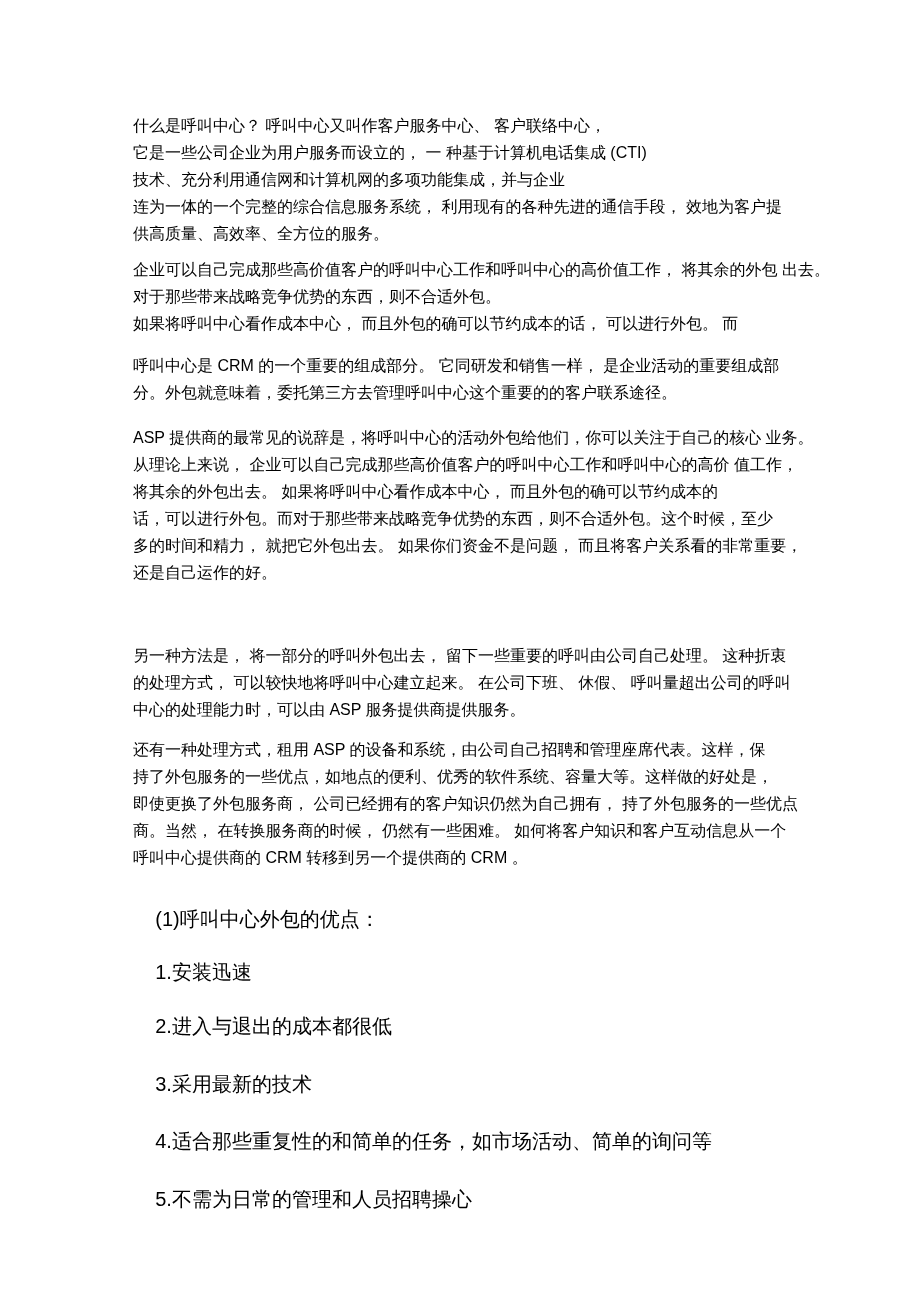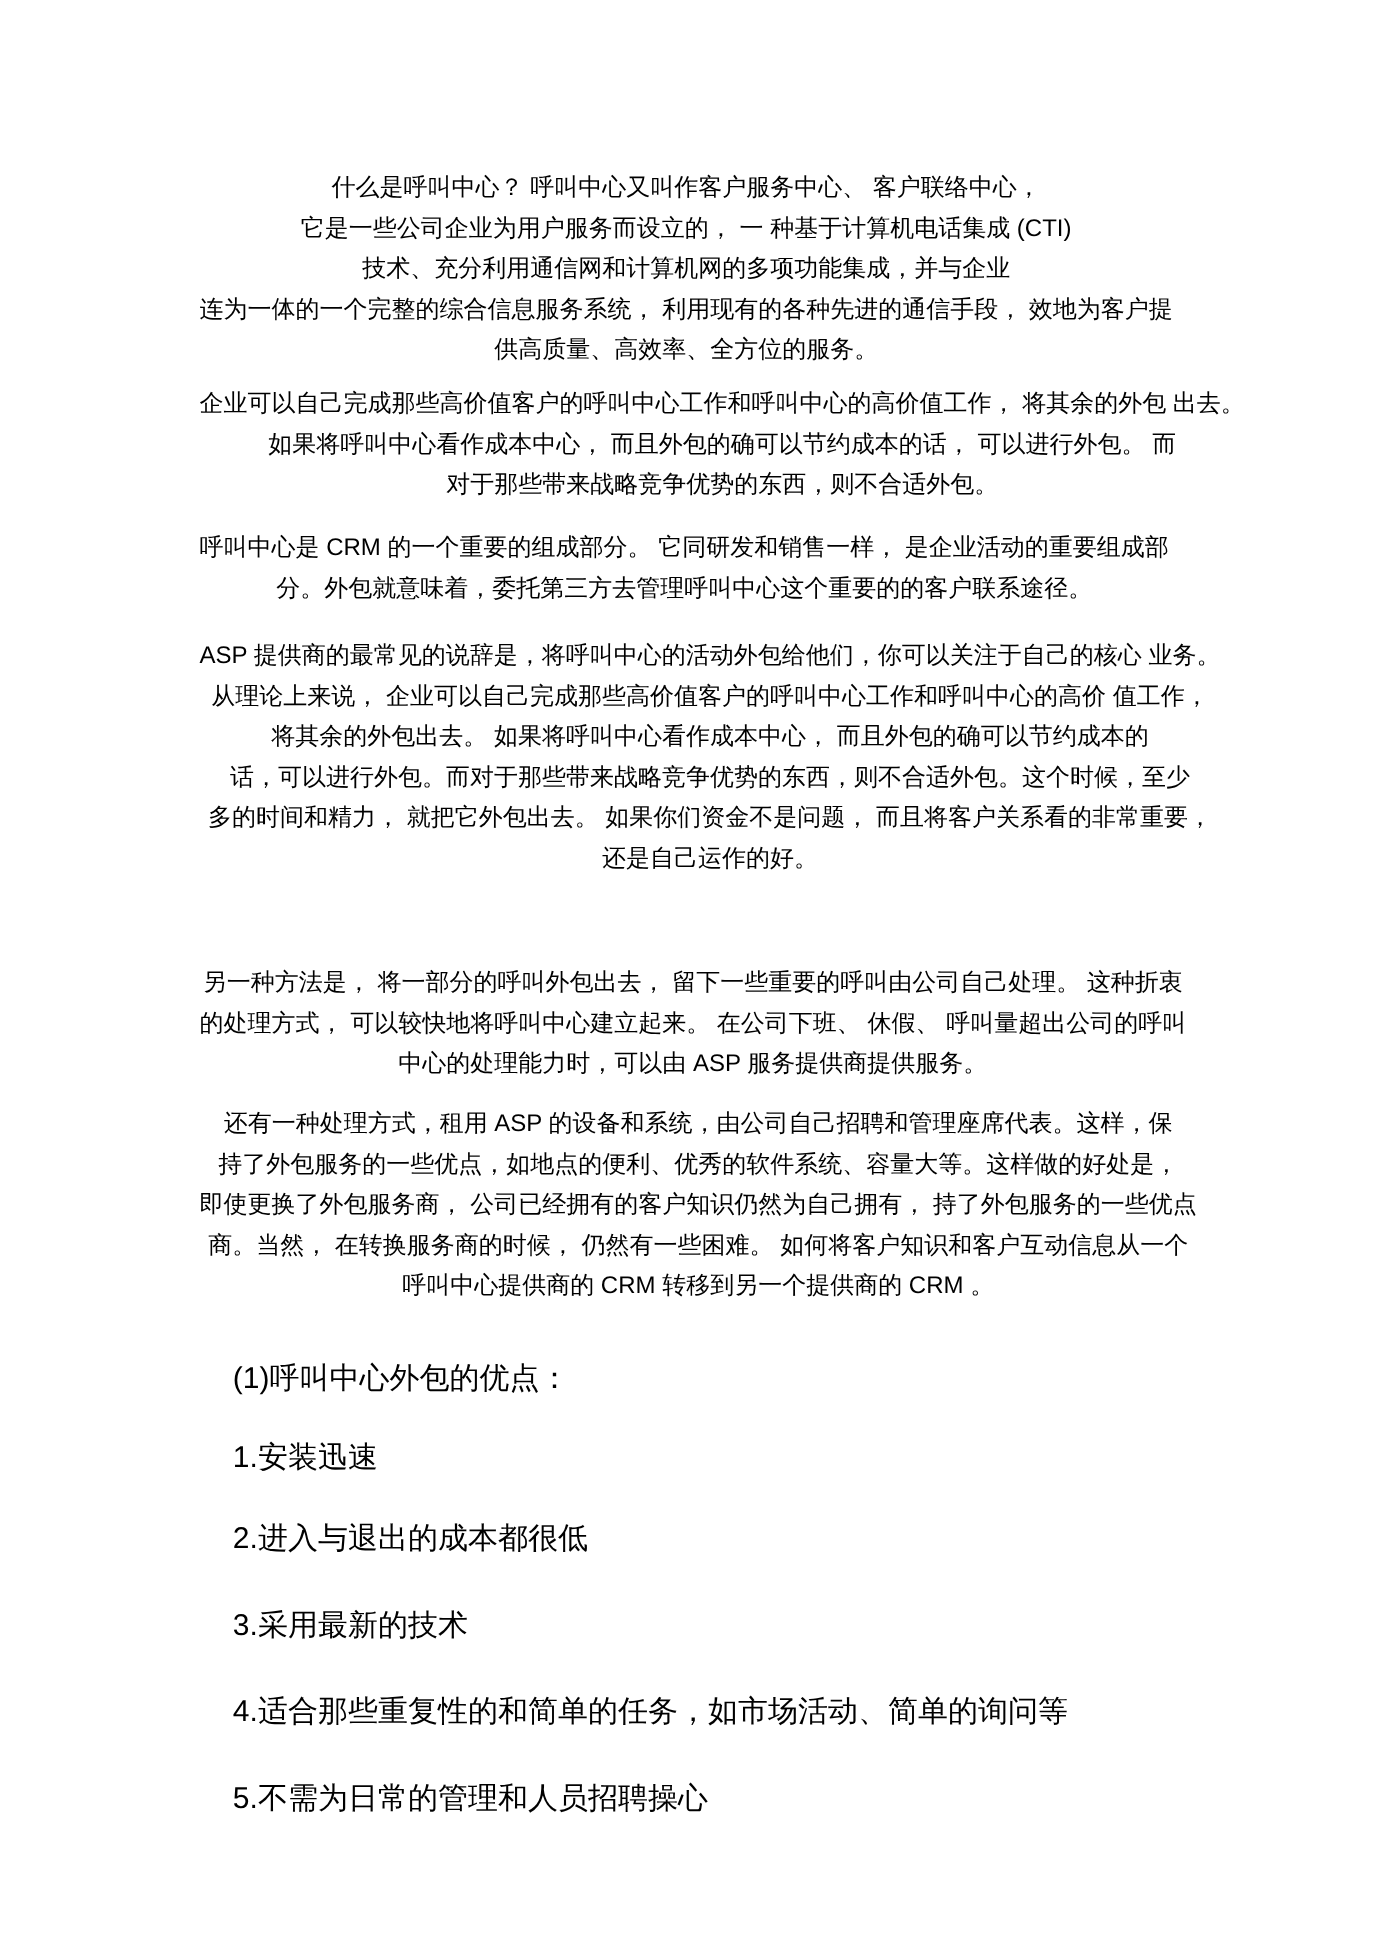--- a/index.html
+++ b/index.html
@@ -8,21 +8,20 @@
     background: #ffffff;
   }
   .page {
     position: relative;
     width: 920px;
     height: 1301px;
     background: #ffffff;
     overflow: hidden;
     font-family: "Liberation Sans", "DejaVu Sans", sans-serif;
     color: #000000;
-    text-align: center;
   }
   .para {
     position: absolute;
     left: 133px;
   }
   .line {
     font-size: 16px;
     line-height: 27px;
     white-space: pre;
     color: #000000;
@@ -49,22 +48,22 @@
   <div class="para" style="top:112px">
     <div class="line">什么是呼叫中心？ 呼叫中心又叫作客户服务中心、 客户联络中心，</div>
     <div class="line">它是一些公司企业为用户服务而设立的， 一 种基于计算机电话集成 (CTI)</div>
     <div class="line">技术、充分利用通信网和计算机网的多项功能集成，并与企业</div>
     <div class="line">连为一体的一个完整的综合信息服务系统， 利用现有的各种先进的通信手段， 效地为客户提</div>
     <div class="line">供高质量、高效率、全方位的服务。</div>
   </div>
 
   <div class="para" style="top:256px">
     <div class="line">企业可以自己完成那些高价值客户的呼叫中心工作和呼叫中心的高价值工作， 将其余的外包 出去。</div>
+    <div class="line">对于那些带来战略竞争优势的东西，则不合适外包。</div>
     <div class="line">如果将呼叫中心看作成本中心， 而且外包的确可以节约成本的话， 可以进行外包。 而</div>
-    <div class="line">对于那些带来战略竞争优势的东西，则不合适外包。</div>
   </div>
 
   <div class="para" style="top:352px">
     <div class="line">呼叫中心是 CRM 的一个重要的组成部分。 它同研发和销售一样， 是企业活动的重要组成部</div>
     <div class="line">分。外包就意味着，委托第三方去管理呼叫中心这个重要的的客户联系途径。</div>
   </div>
 
   <div class="para" style="top:424px">
     <div class="line">ASP 提供商的最常见的说辞是，将呼叫中心的活动外包给他们，你可以关注于自己的核心 业务。</div>
     <div class="line">从理论上来说， 企业可以自己完成那些高价值客户的呼叫中心工作和呼叫中心的高价 值工作，</div>

